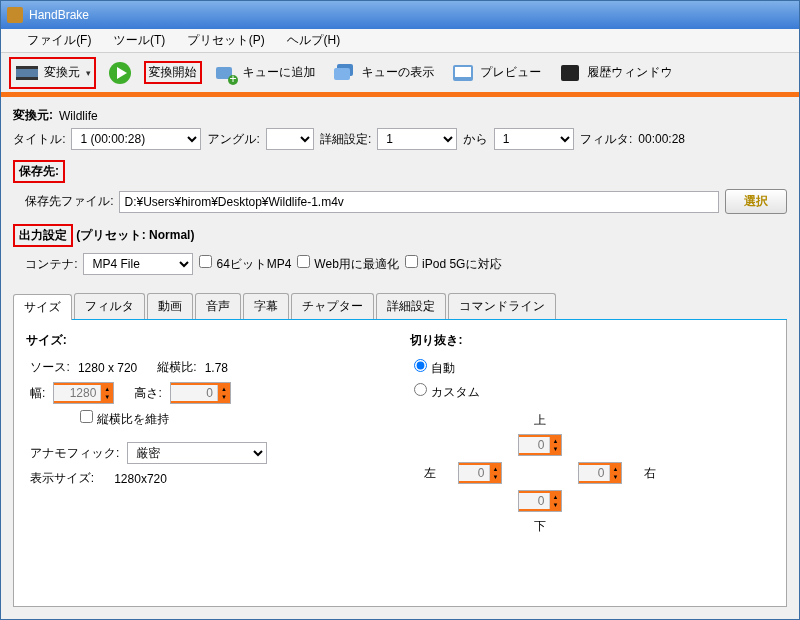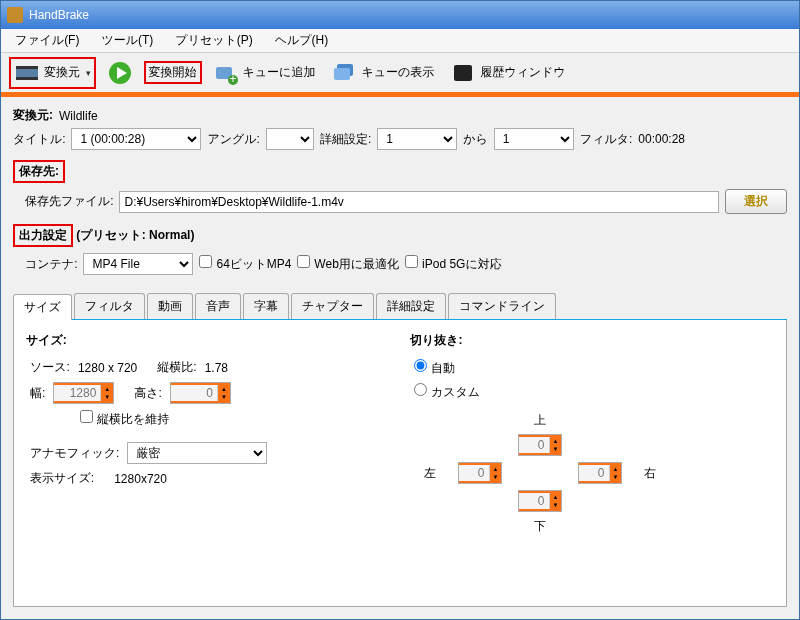--- a/index.html
+++ b/index.html
@@ -1,20 +1,20 @@
 <!DOCTYPE html>
 <html><head>
 <meta charset="utf-8">
 <style>
   * { box-sizing: border-box; font-family: "MS UI Gothic", "Meiryo", sans-serif; font-size: 12px; }
   body { margin: 0; background: #dfe8f5; }
   .window { width: 800px; height: 620px; margin: 0; background: #f0f0f0; border: 1px solid #3a6ea5; display: flex; flex-direction: column; }
   .titlebar { height: 28px; background: linear-gradient(#7fb0e8, #3a7bd5); color: #fff; display: flex; align-items: center; padding: 0 6px; }
   .titlebar .icon { width: 16px; height: 16px; background: #c58a2a; margin-right: 6px; border-radius: 2px; }
-  .menubar { height: 24px; background: #f6f6f6; border-bottom: 1px solid #d0d0d0; display: flex; align-items: center; padding: 0 6px; gap: 6px; }
+  .menubar { height: 24px; background: #f6f6f6; border-bottom: 1px solid #d0d0d0; display: flex; align-items: center; padding: 0 18px; gap: 6px; }
   .menubar span { padding: 2px 8px; cursor: default; }
   .toolbar { height: 44px; background: #f0f0f0; border-bottom: 5px solid #f97316; display: flex; align-items: center; padding: 0 8px; gap: 6px; }
   .tbtn { display: flex; align-items: center; gap: 4px; padding: 2px 4px; border: 1px solid transparent; }
   .tbtn.hl { border: 2px solid #e60000; padding: 1px 3px; }
   .tbtn .ico { width: 26px; height: 26px; display: flex; align-items: center; justify-content: center; }
   .drop::after { content: "▾"; font-size: 9px; margin-left: 2px; color: #333; }
   .section { padding: 6px 12px; }
   .row { display: flex; align-items: center; gap: 6px; margin: 4px 0; }
   .bold { font-weight: bold; }
   select, input[type=text] { border: 1px solid #abadb3; background: #fff; padding: 2px 4px; height: 22px; }
@@ -88,20 +88,29 @@
         <svg width="26" height="26" viewBox="0 0 26 26">
             <rect x="6" y="4" width="16" height="12" fill="#4a87c9" rx="2"></rect>
             <rect x="3" y="8" width="16" height="12" fill="#7db3ea" rx="2"></rect>
           </svg>
       </span>
       <span>キューの表示</span>
     </div>
     <div class="tbtn">
       <span class="ico">
         <svg width="26" height="26" viewBox="0 0 26 26">
+            <rect x="3" y="5" width="20" height="16" fill="#6aa0d8" rx="2"></rect>
+            <rect x="5" y="7" width="16" height="10" fill="#fff"></rect>
+          </svg>
+      </span>
+      <span>プレビュー</span>
+    </div>
+    <div class="tbtn">
+      <span class="ico">
+        <svg width="26" height="26" viewBox="0 0 26 26">
             <rect x="4" y="5" width="18" height="16" fill="#222" rx="2"></rect>
           </svg>
       </span>
       <span>履歴ウィンドウ</span>
     </div>
   </div>
 
   <div class="section">
     <div class="row">
       <span class="bold">変換元:</span>

